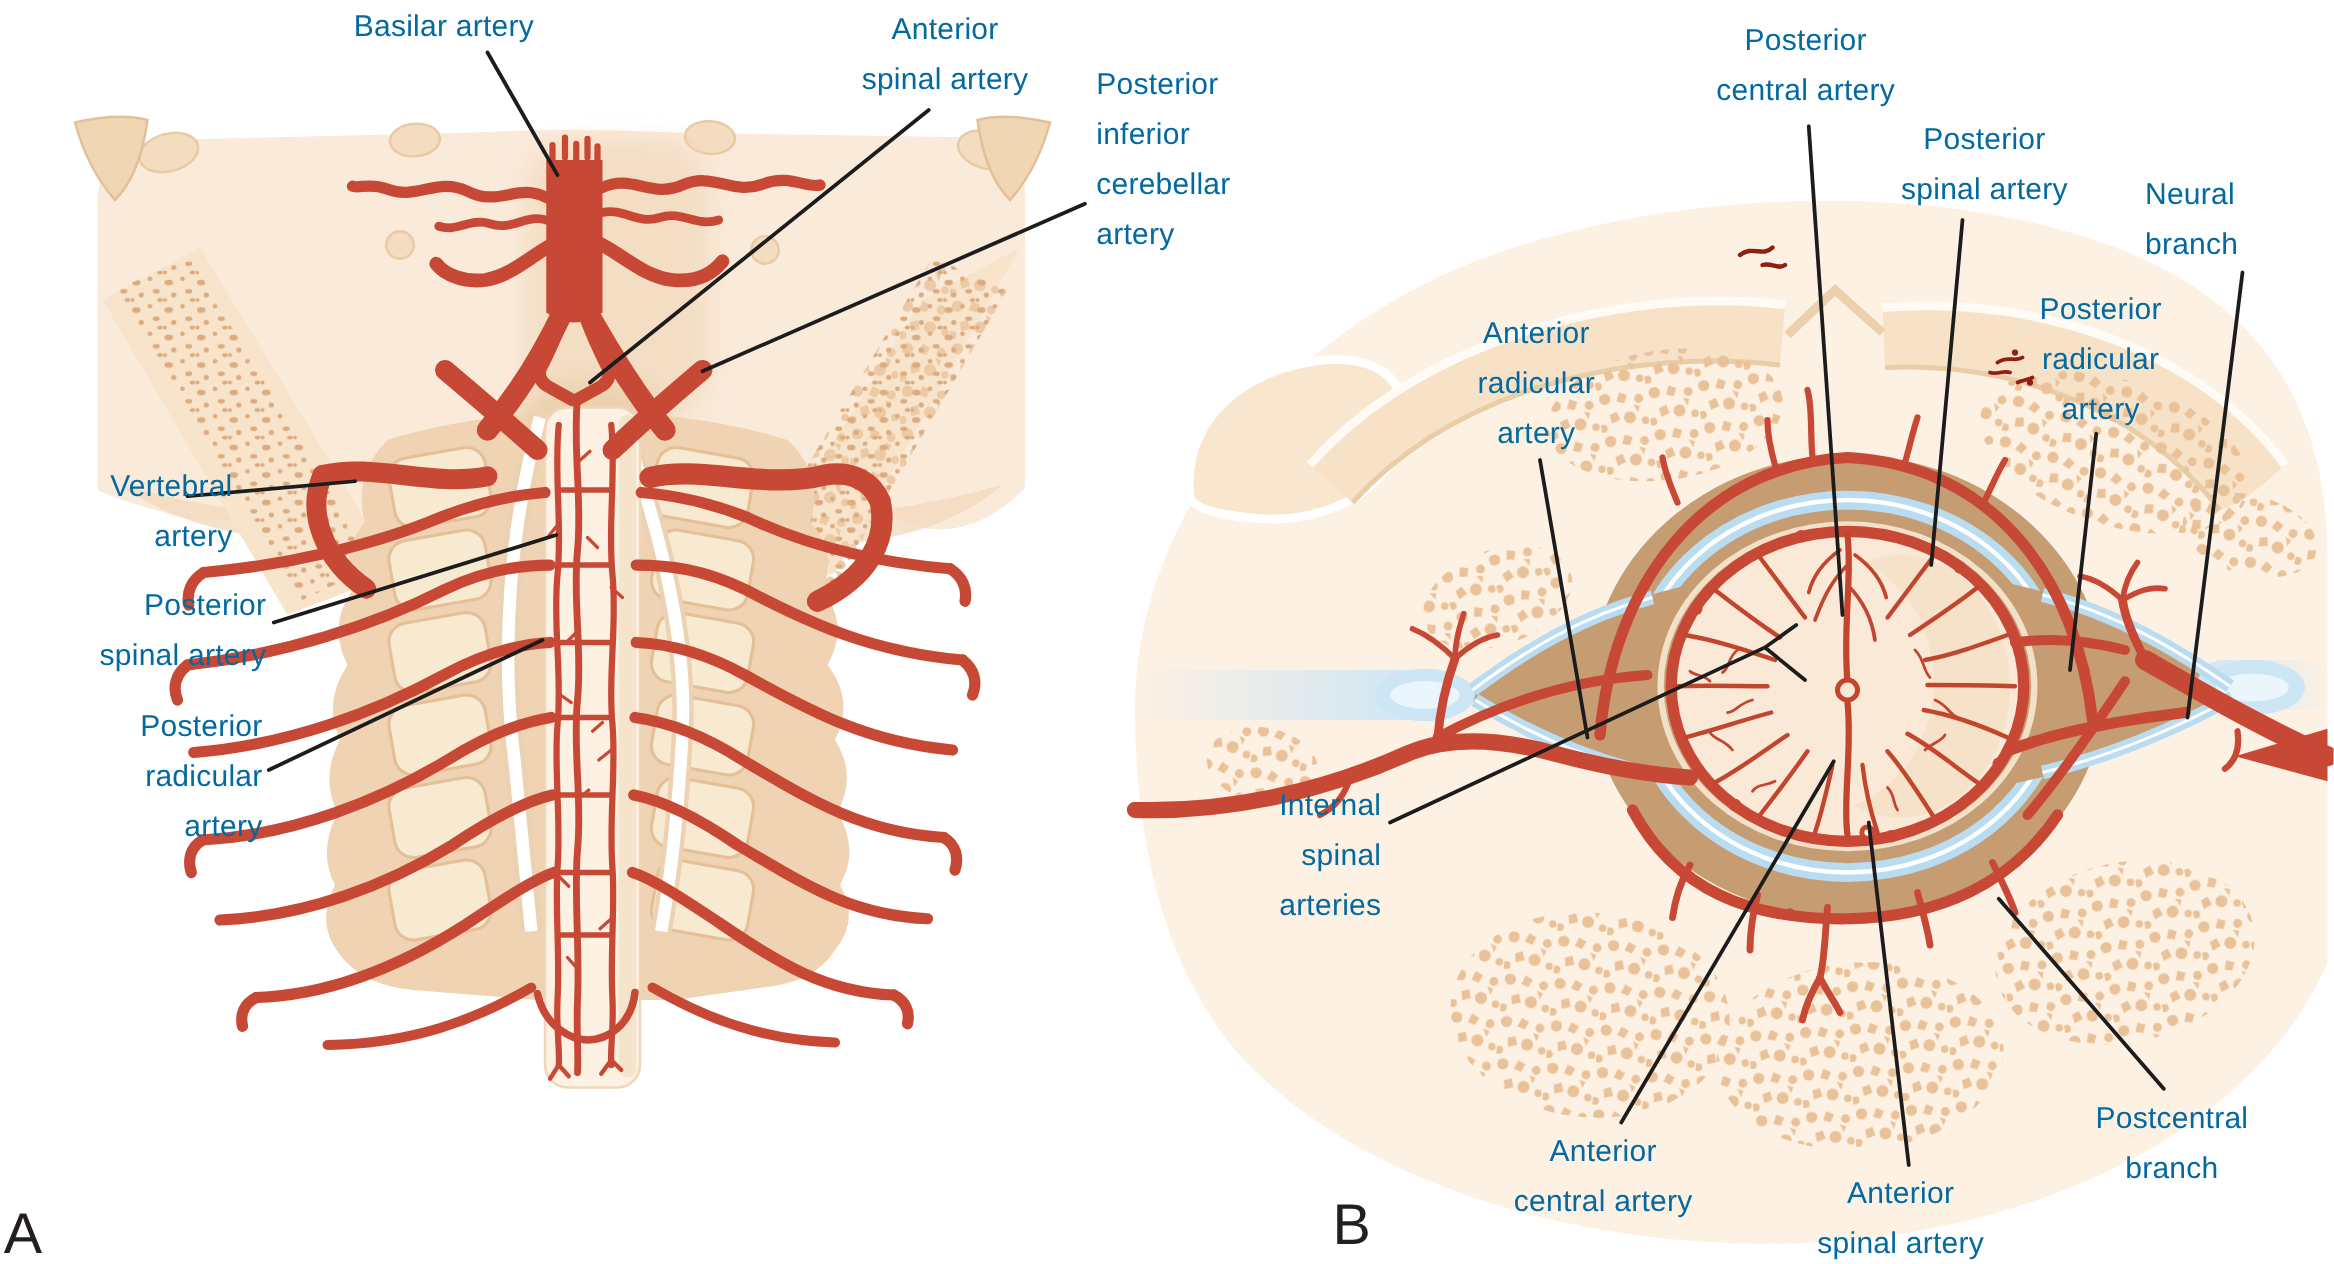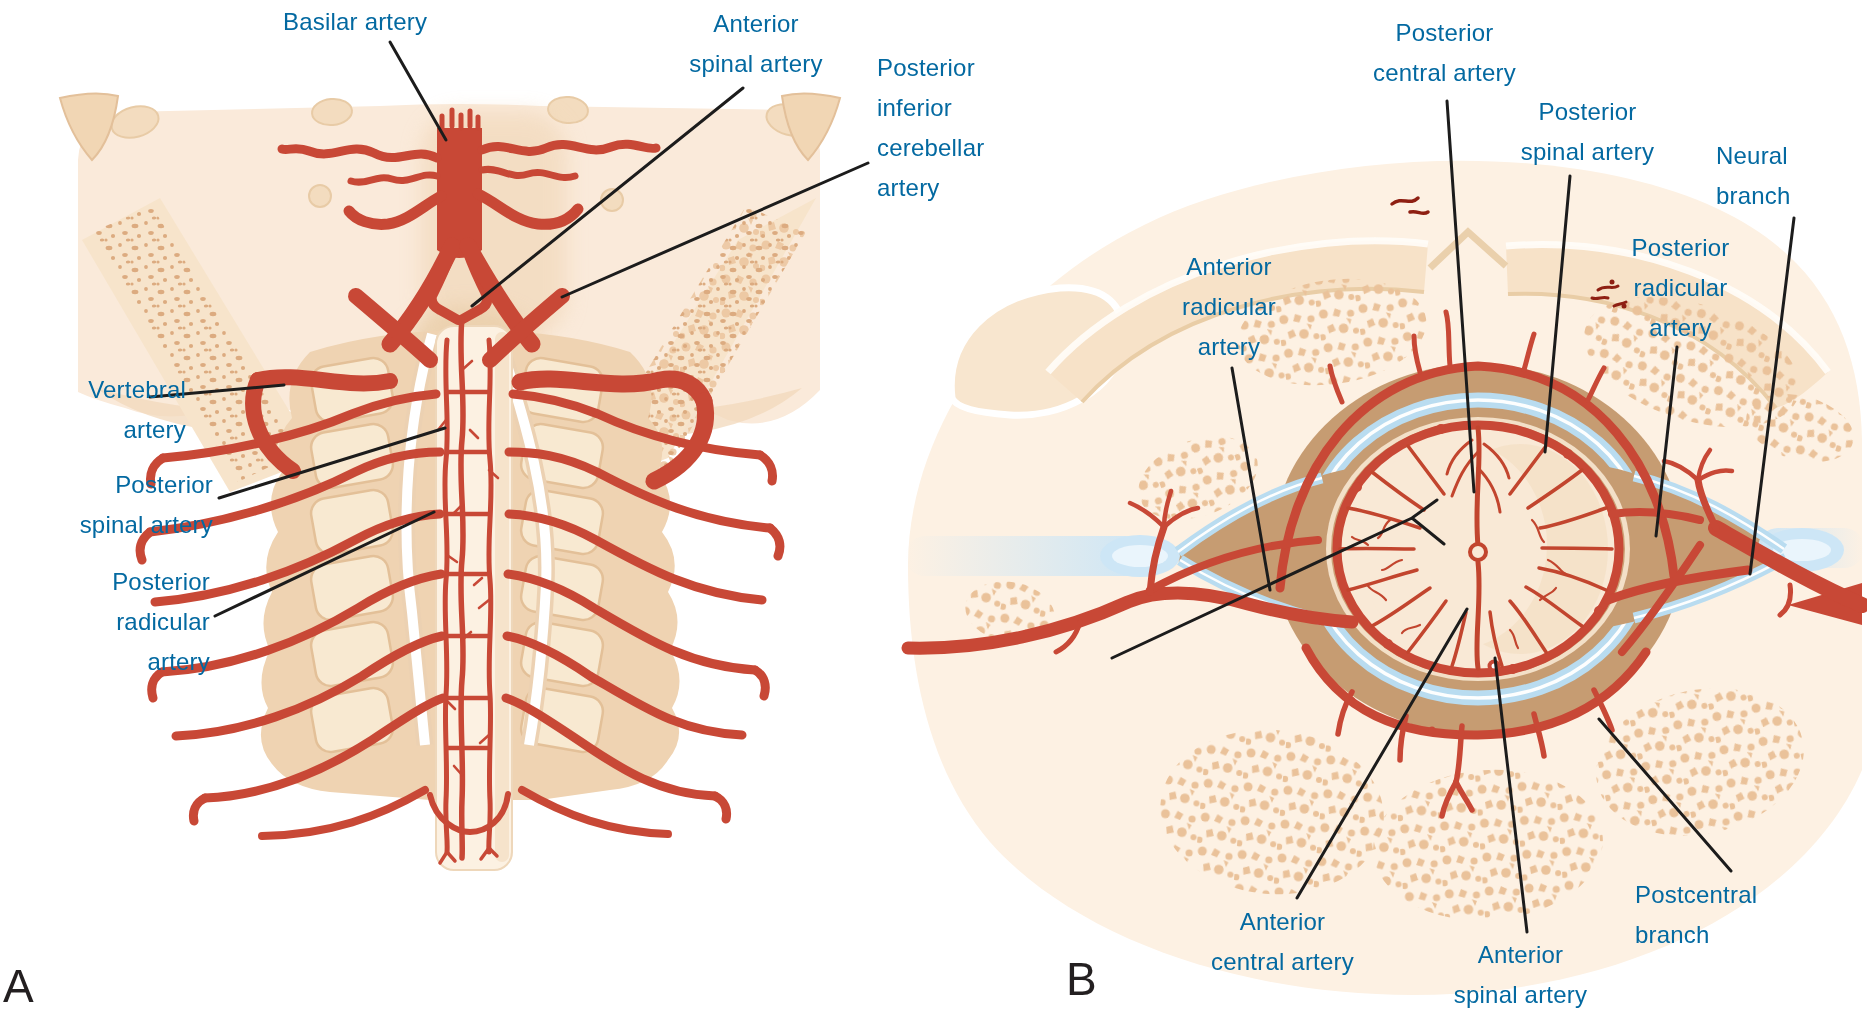--- a/index.html
+++ b/index.html
@@ -386,21 +386,24 @@
 <div class="label" style="left:1485px;top:92px;width:205px;text-align:center;">Posterior
 spinal artery</div>
 <div class="label" style="left:1716px;top:136px;width:150px;">Neural
 branch</div>
 <div class="label" style="left:1588px;top:228px;width:185px;text-align:center;">Posterior
 radicular
 artery</div>
 <div class="label" style="left:1135px;top:247px;width:188px;text-align:center;">Anterior
 radicular
 artery</div>
+<div class="label" style="left:950px;top:625px;width:155px;text-align:right;">Internal
+spinal
+arteries</div>
 <div class="label" style="left:1180px;top:902px;width:205px;text-align:center;">Anterior
 central artery</div>
 <div class="label" style="left:1418px;top:935px;width:205px;text-align:center;">Anterior
 spinal artery</div>
-<div class="label" style="left:1635px;top:875px;width:205px;text-align:left;">Postcentral
+<div class="label" style="left:1635px;top:875px;width:205px;text-align:center;">Postcentral
 branch</div>
 <div class="letter" style="left:1066px;top:956px;">B</div>
 
 </div>
 
 </body></html>

